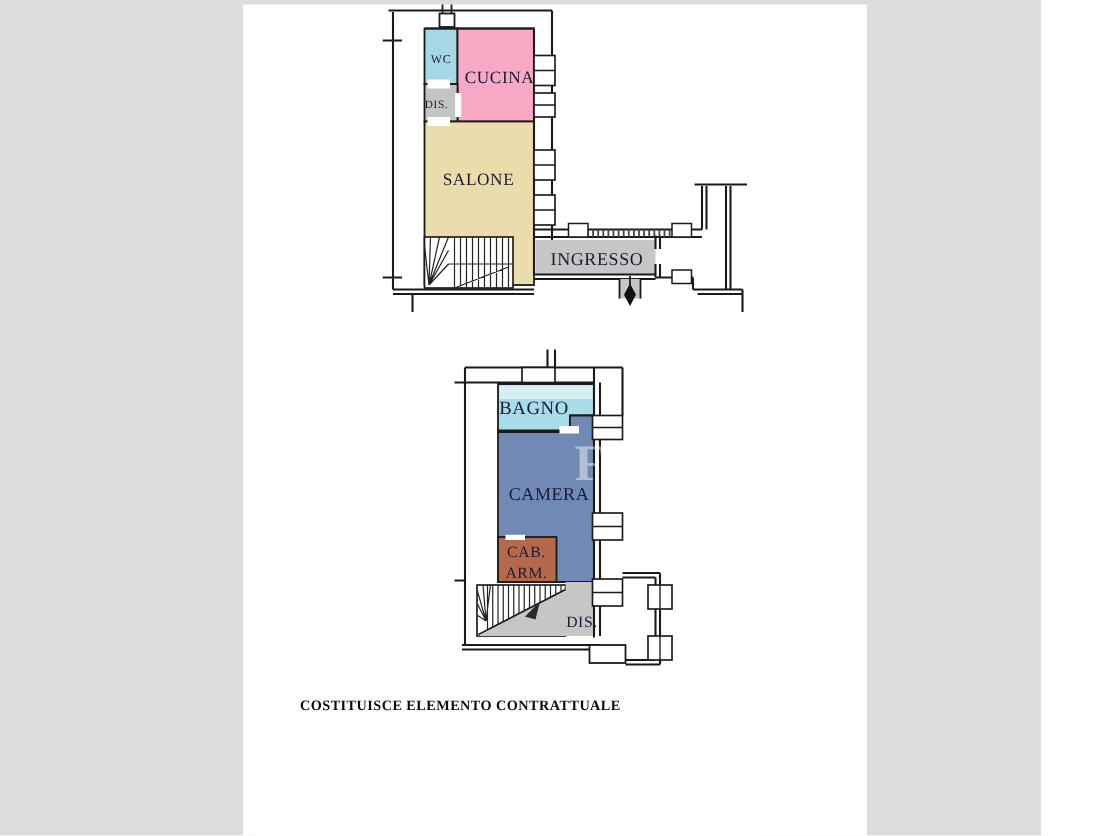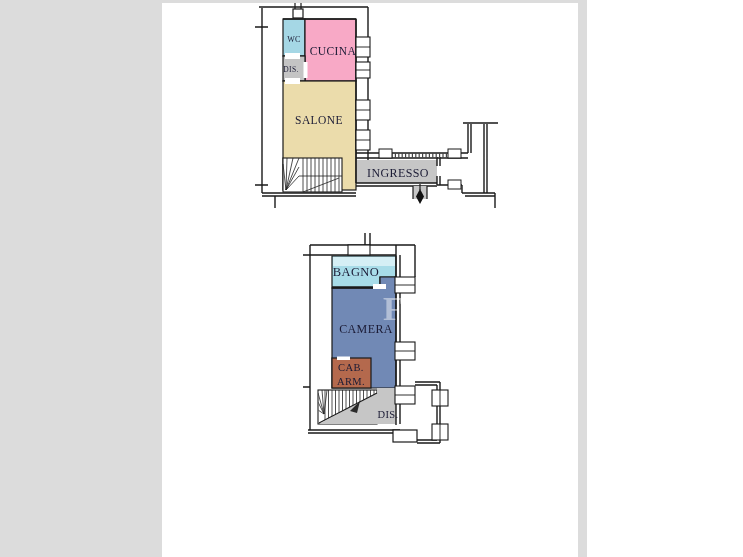--- a/index.html
+++ b/index.html
@@ -1,17 +1,17 @@
 <!DOCTYPE html>
 <html><head>
 <meta charset="utf-8">
 <style>
   html,body{margin:0;padding:0;}
   body{width:743px;height:557px;overflow:hidden;}
-  .page{position:relative;width:587px;height:557px;background:#dcdcdc;font-family:"Liberation Serif",serif;}
+  .page{position:relative;width:694px;height:557px;background:#dcdcdc;font-family:"Liberation Serif",serif;}
   .canvas{position:absolute;left:162px;top:3px;width:416px;height:554px;background:#ffffff;}
   .plan{position:absolute;}
   .plan-upper{left:255px;top:0px;}
   .plan-lower{left:285px;top:232px;}
   .room-label{font-family:"Liberation Serif",serif;letter-spacing:0.4px;}
   .watermark-letter{font-family:"Liberation Serif",serif;font-weight:bold;}
   .disclaimer{position:absolute;left:200px;top:465px;width:320px;
     font-family:"Liberation Serif",serif;font-weight:bold;font-size:9.5px;
     line-height:12px;letter-spacing:0.3px;color:#0b0b0b;}
 </style>
@@ -133,14 +133,15 @@
     <text class="watermark-letter" x="98" y="88" font-size="34" fill="rgba(255,255,255,0.45)">F</text>
 
     <text class="room-label" x="71" y="44" font-size="12.5" text-anchor="middle" fill="#1b1b35">BAGNO</text>
     <text class="room-label" x="81" y="101" font-size="12" text-anchor="middle" fill="#1b1b35">CAMERA</text>
     <text class="room-label" x="66" y="139" font-size="10.5" text-anchor="middle" fill="#1b1b35">CAB.</text>
     <text class="room-label" x="66" y="153" font-size="10.5" text-anchor="middle" fill="#1b1b35">ARM.</text>
     <text class="room-label" x="103" y="186" font-size="10.5" text-anchor="middle" fill="#1b1b35">DIS.</text>
   </svg>
 
   <div class="disclaimer">
+    <div>COSTITUISCE ELEMENTO CONTRATTUALE</div>
   </div>
 </div>
 
 </body></html>

